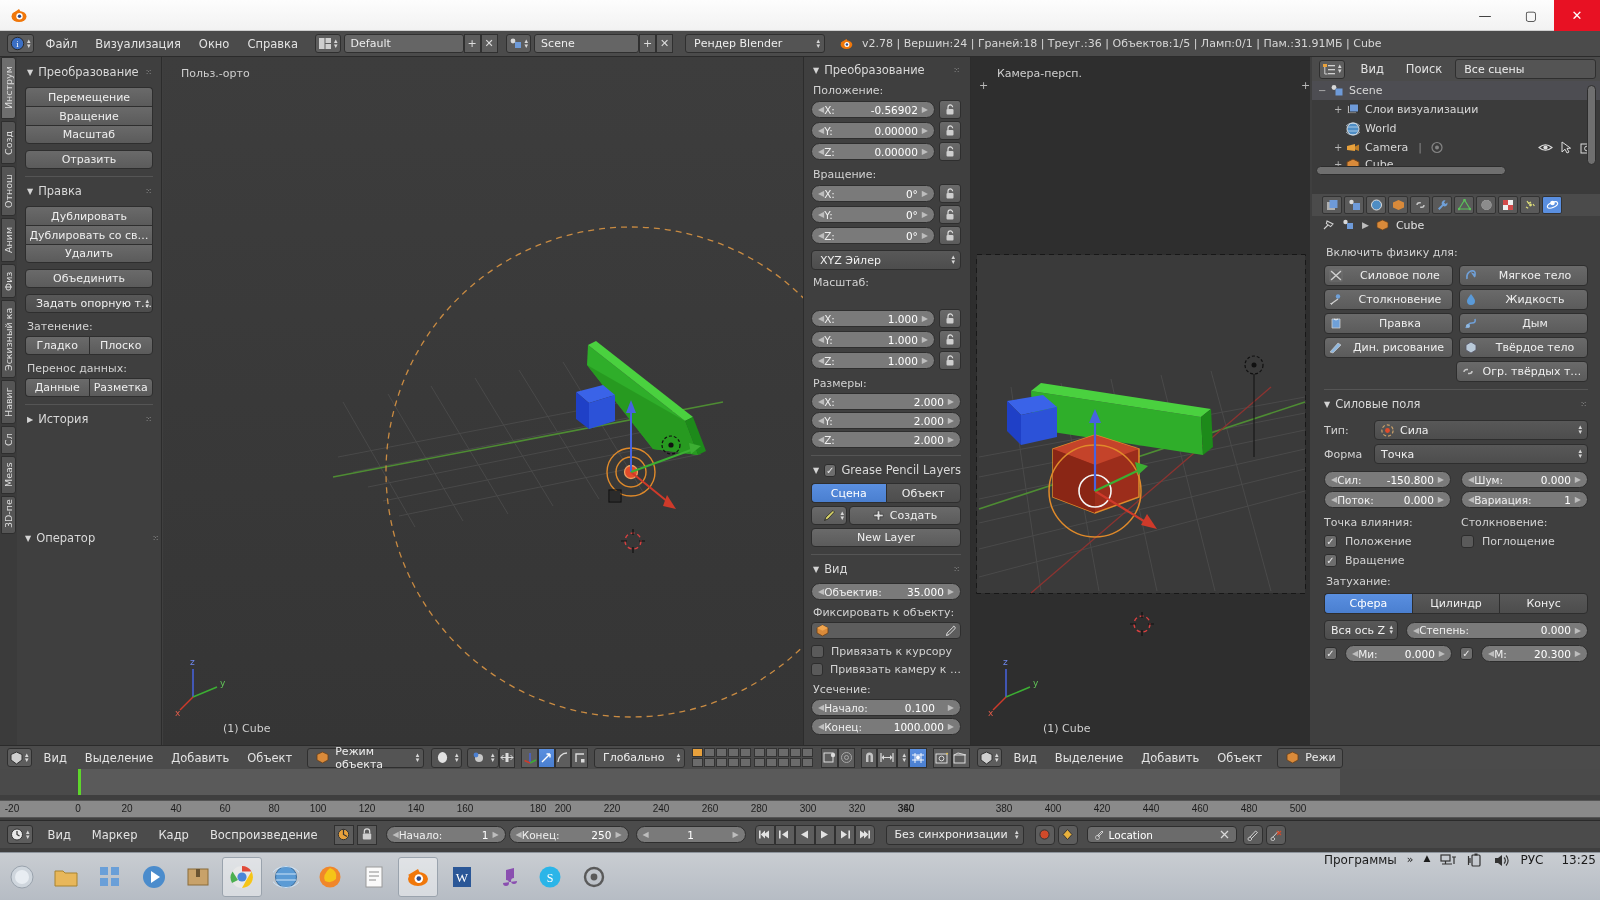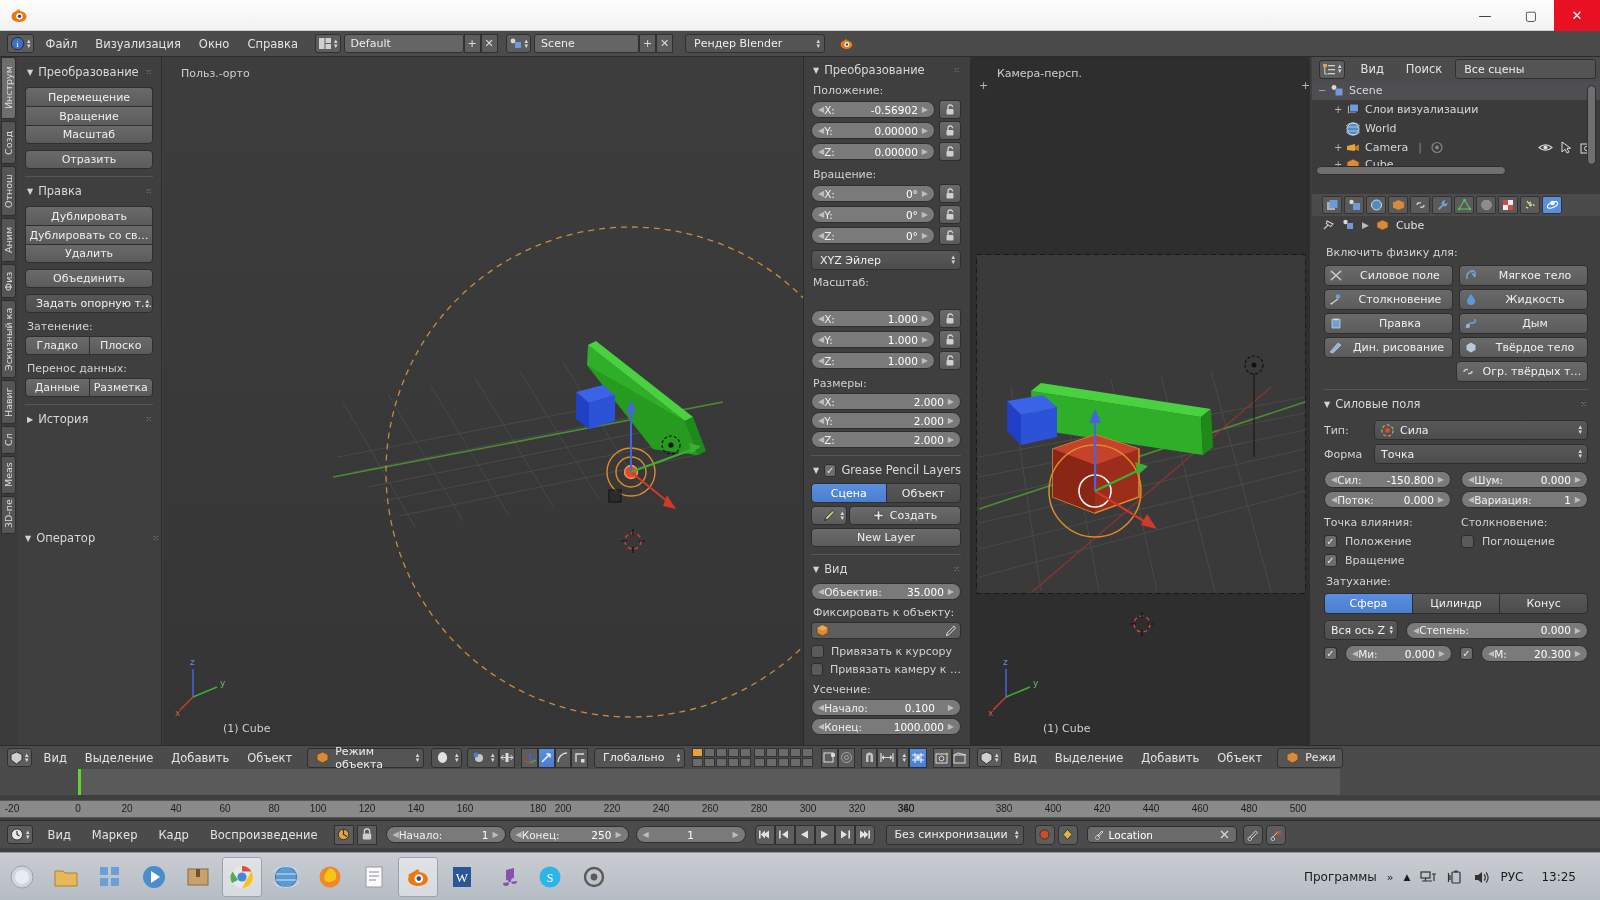--- a/index.html
+++ b/index.html
@@ -141,21 +141,21 @@
      font-family:"Liberation Sans",sans-serif;}
   .tl-footer{ position:absolute; left:0; top:820px; width:1600px; height:28px;
     background:#4b4b4b; display:flex; align-items:center; padding-left:4px; gap:3px; border-top:1px solid #2b2b2b;}
 
   
   .taskbar{ position:absolute; left:0; top:852px; width:1600px; height:48px;
     background:linear-gradient(#c9cdd2,#b6bcc4); border-top:1px solid #8d949c; display:flex; align-items:center;}
   .tb-item{ width:40px;height:40px; margin:0 2px; display:flex;align-items:center;justify-content:center;
     border-radius:3px;}
   .tb-item.active{ background:rgba(255,255,255,.45); border:1px solid #9aa3ad;}
-  .tray{ position:absolute; right:0; top:0; height:48px; display:flex;align-items:center; gap:10px; padding-right:24px;
+  .tray{ position:absolute; right:0; top:0; height:48px; display:flex;align-items:flex-start; gap:10px; padding-right:4px;
      color:#1b1b1b; font-size:12px;}
 
   .hsep{ height:1px; background:#555; margin:7px 0; }
   .row{ display:flex; align-items:center; }
 </style>
 </head>
 <body>
 
 <div class="app">
 
@@ -236,20 +236,21 @@
     </div>
 
     <span class="ic" style="margin-left:14px">
       <svg width="15" height="15" viewBox="0 0 18 18">
         <ellipse cx="9" cy="10.5" rx="7" ry="5" fill="#f0770a"></ellipse>
         <path d="M2 8 L9 3.5 L10.2 5.8 L4 9 Z" fill="#f0770a"></path>
         <circle cx="9.5" cy="10.3" r="3" fill="#fff"></circle>
           <circle cx="9.5" cy="10.3" r="1.5" fill="#2b4a8c"></circle>
       </svg>
     </span>
+    <div class="statustext">v2.78 | Вершин:24 | Граней:18 | Треуг.:36 | Объектов:1/5 | Ламп:0/1 | Пам.:31.91МБ | Cube</div>
   </div>
 
   <div class="tool-tabs">
     <div class="vtab active" style="height:62px">Инструм</div>
     <div class="vtab" style="height:43px">Созд</div>
     <div class="vtab" style="height:50px">Отнош</div>
     <div class="vtab" style="height:44px">Аним</div>
     <div class="vtab" style="height:34px">Физ</div>
     <div class="vtab" style="height:78px">Эскизный ка</div>
     <div class="vtab" style="height:44px">Навиг</div>

